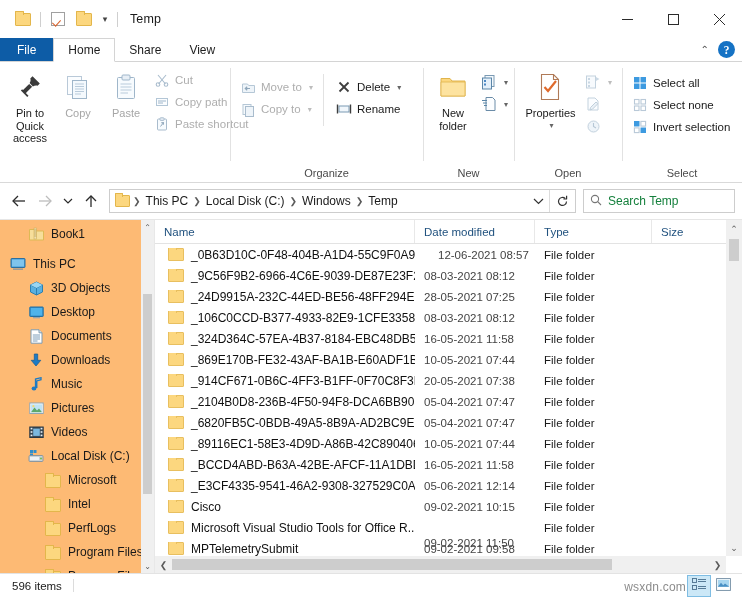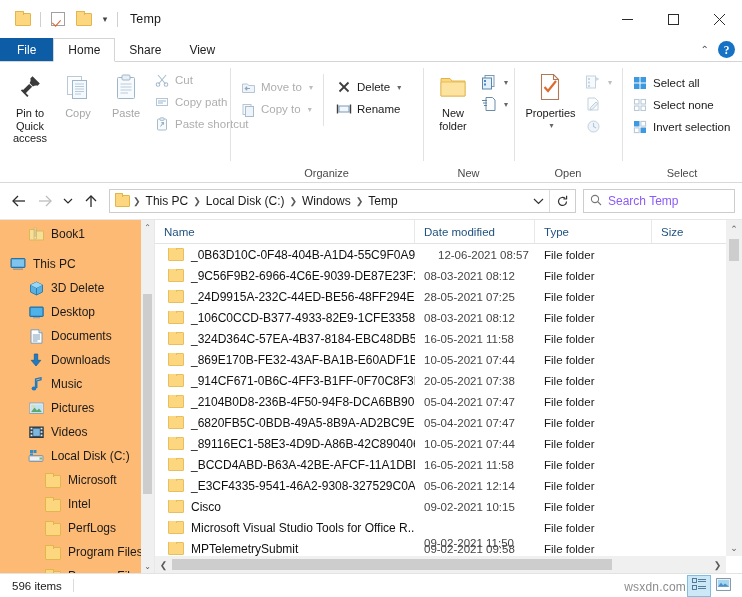--- a/index.html
+++ b/index.html
@@ -175,21 +175,21 @@
   }
   .addr-refresh {
     width: 26px; height: 100%; display: flex; align-items: center; justify-content: center;
     border-left: 1px solid #dcdcdc; color: #333;
   }
   .searchbox {
     width: 152px; height: 24px; border: 1px solid #cdcdcd; background: #fff;
     display: flex; align-items: center; gap: 6px; padding: 0 6px; margin-left: 5px;
     flex: 0 0 152px;
   }
-  .search-ph { font-size: 12px; color: #8b5cf6; }
+  .search-ph { font-size: 12px; color: #15803d; }
 
   
   .main { flex: 1; display: flex; min-height: 0; border-top: 1px solid #e6e6e6; }
 
   
   .navpane {
     width: 155px; flex: 0 0 155px; background: #fdba74;
     position: relative; overflow: hidden;
     border-right: 1px solid #e8e8e8;
   }
@@ -695,21 +695,21 @@
 
         <div class="navitem lvl1">
           <span class="nico">
             <svg width="15" height="15" viewBox="0 0 15 15">
               <path d="M7.5 1 L13.5 4 v7 L7.5 14 L1.5 11 V4 Z" fill="#5ab0e0" stroke="#2e7fb0"></path>
               <path d="M1.5 4 L7.5 7 L13.5 4" fill="none" stroke="#2e7fb0"></path>
               <path d="M7.5 7 V14" fill="none" stroke="#2e7fb0"></path>
               <path d="M7.5 1 L13.5 4 L7.5 7 L1.5 4 Z" fill="#9bd6f2"></path>
             </svg>
           </span>
-          <span>3D Delete</span>
+          <span>3D Objects</span>
         </div>
 
         <div class="navitem lvl1">
           <span class="nico">
             <svg width="15" height="13" viewBox="0 0 15 13">
               <rect x="0.8" y="1" width="13.4" height="9.5" rx="0.6" fill="#2f8ecd" stroke="#266f9f"></rect>
               <rect x="1.8" y="2" width="11.4" height="7.5" fill="#4fb3ea"></rect>
               <rect x="4" y="11" width="7" height="1.3" fill="#9aa3aa"></rect>
             </svg>
           </span>

